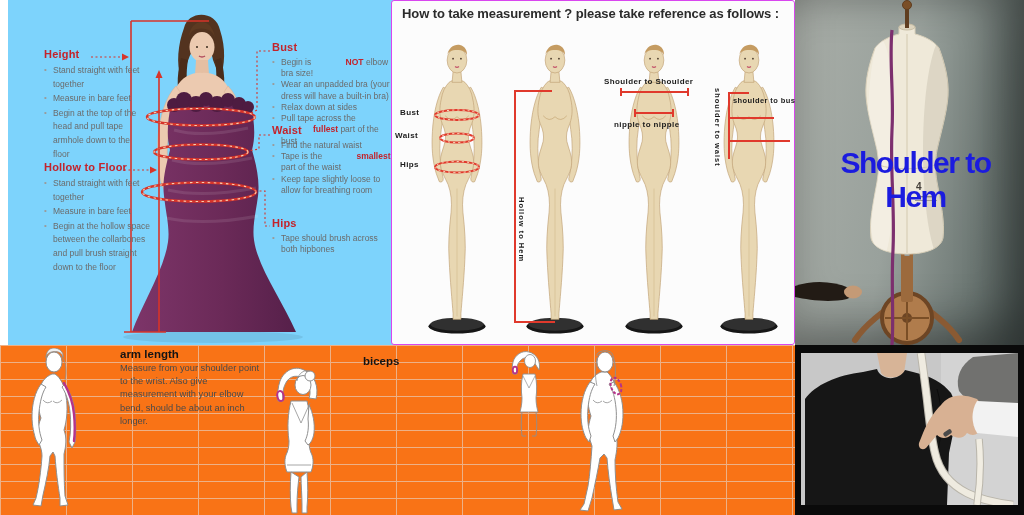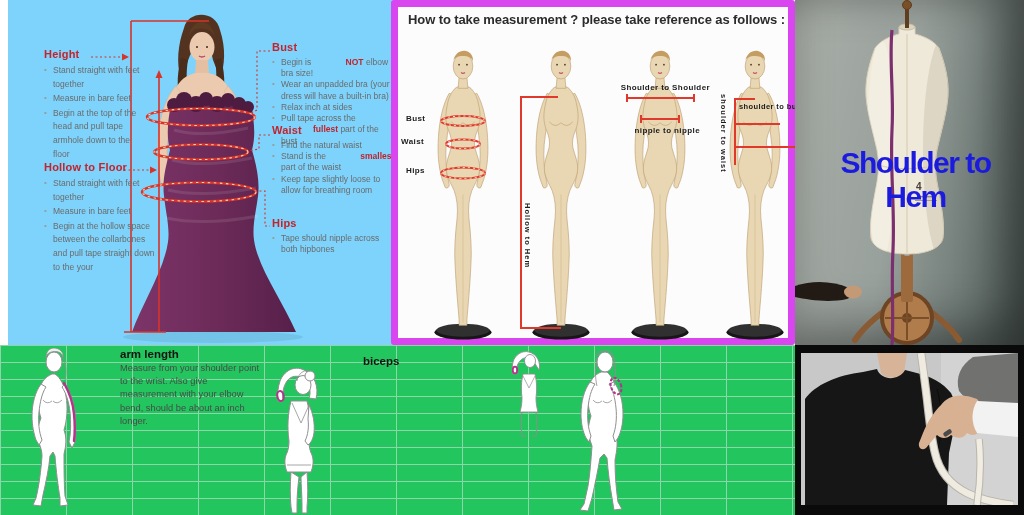--- a/index.html
+++ b/index.html
@@ -13,37 +13,37 @@
   .msec{position:absolute;}
   .red-title{margin:0;font-size:11px;font-weight:bold;color:#c3232b;letter-spacing:.2px;}
   .blist{list-style:none;margin:4px 0 0 0;padding:0;font-size:8.5px;color:#6b6b6b;}
   .blist li{position:relative;padding-left:9px;}
   .blist li::before{content:"•";position:absolute;left:0;top:0;color:#9a9a9a;font-size:8px;}
   .lh-wide li{line-height:1.6;margin-bottom:1px;}
   .lh-tight li{line-height:1.32;}
   .em{color:#c3232b;font-weight:bold;padding-left:32px;}
   
   .mid-panel{left:391px;top:0;width:404px;height:345px;background:#fcfcfc;
-             border:7px solid #d946ef;border-radius:3px;}
+             border:1px solid #d946ef;border-radius:3px;}
   .mid-title{position:absolute;left:10px;top:5px;width:390px;margin:0;
              font-size:13px;font-weight:bold;color:#2b2b2b;letter-spacing:-.1px;}
   .mid-panel svg{position:absolute;left:0;top:0;}
   .mlabel{position:absolute;font-size:8px;font-weight:bold;color:#1c1c1c;letter-spacing:.4px;white-space:nowrap;}
   .vlabel{writing-mode:vertical-rl;font-size:7.5px;letter-spacing:1px;}
-  .center{text-align:right;}
+  .center{text-align:left;}
   
   .right-panel{left:795px;top:0;width:229px;height:345px;
       background:linear-gradient(100deg,#a9aea8 0%,#99a19c 45%,#6e7975 78%,#525e5b 100%);
       box-shadow:inset -28px 0 40px rgba(0,0,0,.28), inset 0 -30px 40px rgba(0,0,0,.22);}
   .right-panel svg{position:absolute;left:0;top:0;}
   .blue-label{position:absolute;left:0;right:0;top:146px;text-align:center;
       font-size:30px;font-weight:bold;color:#1b1bdf;letter-spacing:-1.5px;padding-left:12px;}
   .form-size{position:absolute;left:121px;top:181px;font-size:10px;font-weight:bold;color:#45403a;}
   
-  .bottom-strip{left:0;top:345px;width:795px;height:170px;background:#22c55e;}
+  .bottom-strip{left:0;top:345px;width:795px;height:170px;background:#f97316;}
   .bottom-strip::before{content:"";position:absolute;inset:0;opacity:.55;
       background-image:linear-gradient(to right,#e4e4e4 1px,transparent 1px),
                        linear-gradient(to bottom,#e4e4e4 1px,transparent 1px);
       background-size:66px 17px;}
   .bottom-strip svg{position:absolute;}
   .bsec{position:absolute;}
   .bsec h4{margin:0 0 2px 0;font-size:11.5px;font-weight:bold;color:#141414;}
   .bsec p{margin:0;font-size:9.3px;line-height:1.42;color:#4a4a4a;}
   
   .photo-panel{left:795px;top:345px;width:229px;height:170px;background:#0a0a0a;}
@@ -112,47 +112,47 @@
         <li>Measure in bare feet</li>
         <li>Begin at the top of the head and pull tape armhole down to the floor</li>
       </ul>
     </div>
 
     <div class="msec" style="left:36px;top:161px;width:112px">
       <h3 class="red-title">Hollow to Floor</h3>
       <ul class="blist lh-wide">
         <li>Stand straight with feet together</li>
         <li>Measure in bare feet</li>
-        <li>Begin at the hollow space between the collarbones and pull tape straight down to the your</li>
+        <li>Begin at the hollow space between the collarbones and pull brush straight down to the floor</li>
       </ul>
     </div>
 
     <div class="msec" style="left:264px;top:41px;width:124px">
       <h3 class="red-title">Bust</h3>
       <ul class="blist lh-tight">
         <li><span>Begin is </span><span class="em">NOT</span><span> elbow bra size!</span></li>
         <li>Wear an unpadded bra (your dress will have a built-in bra)</li>
-        <li>Relax inch at sides</li>
+        <li>Relax down at sides</li>
         <li><span>Pull tape across the </span><span class="em">fullest</span><span> part of the bust</span></li>
       </ul>
     </div>
 
     <div class="msec" style="left:264px;top:124px;width:124px">
       <h3 class="red-title">Waist</h3>
       <ul class="blist lh-tight">
         <li>Find the natural waist</li>
-        <li><span>Stand is the </span><span class="em">smallest</span><span> part of the waist</span></li>
+        <li><span>Tape is the </span><span class="em">smallest</span><span> part of the waist</span></li>
         <li>Keep tape slightly loose to allow for breathing room</li>
       </ul>
     </div>
 
     <div class="msec" style="left:264px;top:217px;width:124px">
       <h3 class="red-title">Hips</h3>
       <ul class="blist lh-tight">
-        <li>Tape should nipple across both hipbones</li>
+        <li>Tape should brush across both hipbones</li>
       </ul>
     </div>
   </section>
 
   <section class="mid-panel">
     <h2 class="mid-title">How to take measurement ?  please take reference as follows :</h2>
     <svg width="404" height="345" viewBox="0 0 404 345">
       <defs>
         <symbol id="mann" viewBox="0 0 90 300">
           <ellipse cx="45" cy="288" rx="29" ry="7.5" fill="#161616"></ellipse>

